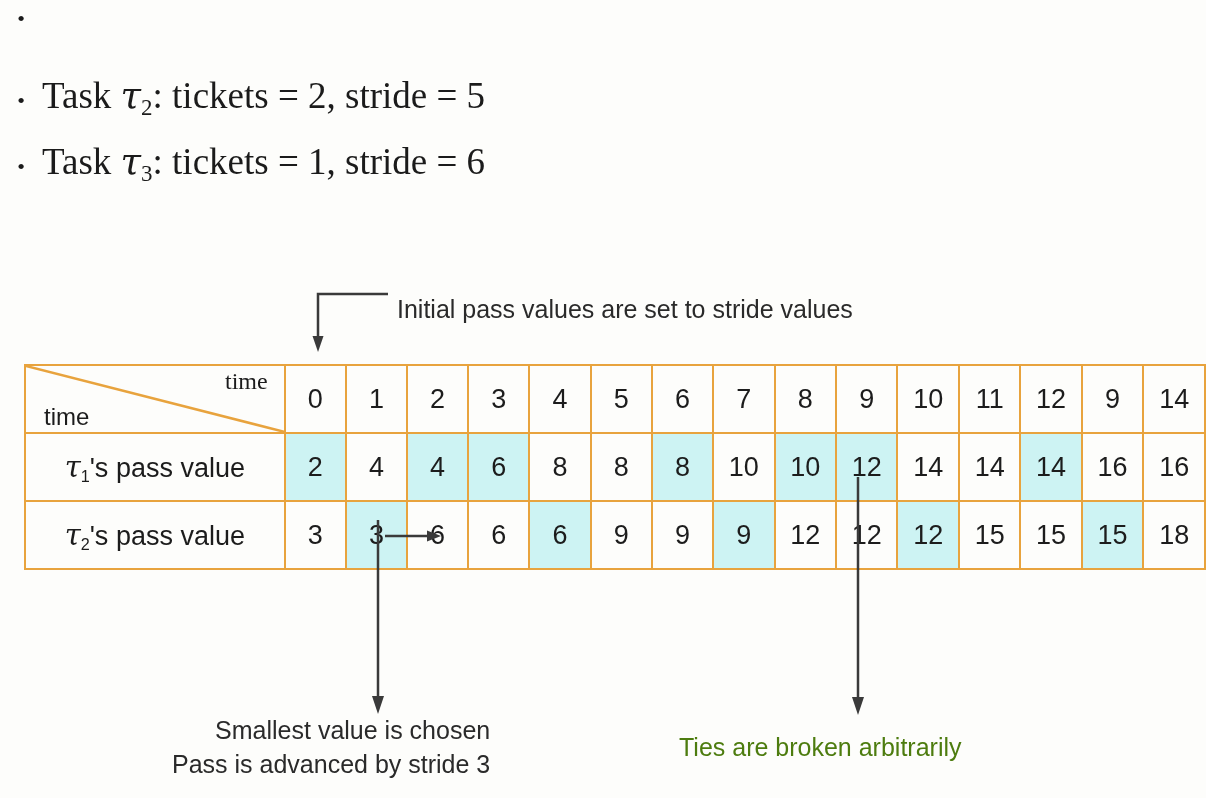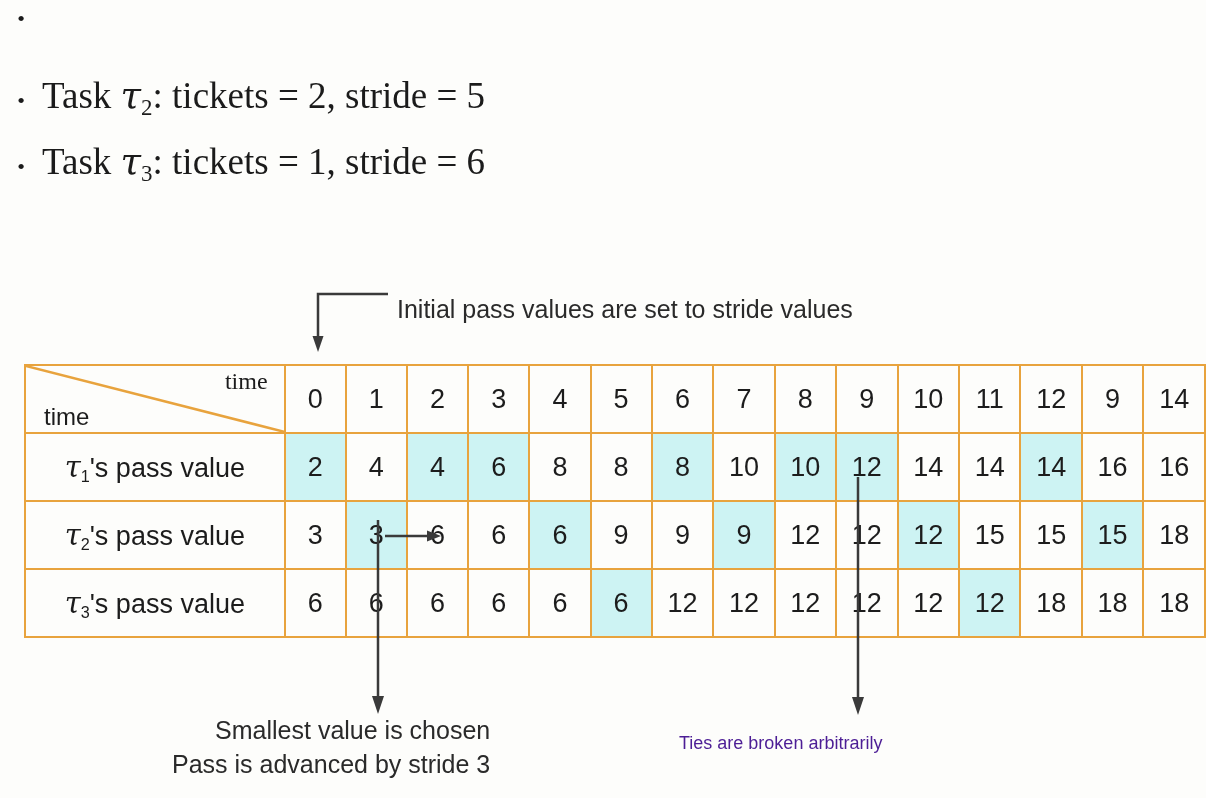--- a/index.html
+++ b/index.html
@@ -154,22 +154,22 @@
     font-size: 25px;
     color: #2a2a2a;
     line-height: 34px;
     white-space: nowrap;
     text-align: right;
   }
   .note-right {
     position: absolute;
     left: 679px;
     top: 733px;
-    font-size: 18px;
-    color: #4c1d95;
+    font-size: 25px;
+    color: #4d7c0f;
     white-space: nowrap;
   }
   .arrow-left-v {
     position: absolute;
     left: 369px;
     top: 520px;
   }
   .arrow-right-v {
     position: absolute;
     left: 849px;
@@ -264,38 +264,20 @@
             <td class="cell">9</td>
             <td class="cell hl">9</td>
             <td class="cell">12</td>
             <td class="cell">12</td>
             <td class="cell hl">12</td>
             <td class="cell">15</td>
             <td class="cell">15</td>
             <td class="cell hl">15</td>
             <td class="cell">18</td>
           </tr>
-          <tr>
-            <td class="rowlabel"><span class="tau">τ</span><sub>3</sub><span>'s pass value</span></td>
-            <td class="cell">6</td>
-            <td class="cell">6</td>
-            <td class="cell">6</td>
-            <td class="cell">6</td>
-            <td class="cell">6</td>
-            <td class="cell hl">6</td>
-            <td class="cell">12</td>
-            <td class="cell">12</td>
-            <td class="cell">12</td>
-            <td class="cell">12</td>
-            <td class="cell">12</td>
-            <td class="cell hl">12</td>
-            <td class="cell">18</td>
-            <td class="cell">18</td>
-            <td class="cell">18</td>
-          </tr>
         </tbody>
     </table>
   </div>
 
   <svg class="arrow-h-tau2" width="58" height="16">
     <line x1="0" y1="8" x2="44" y2="8" stroke="#3a3a3a" stroke-width="2.5"></line>
     <path d="M56 8 L42 2.5 L42 13.5 Z" fill="#3a3a3a"></path>
   </svg>
   <svg class="arrow-left-v" width="18" height="196">
     <line x1="9" y1="0" x2="9" y2="180" stroke="#3a3a3a" stroke-width="2.5"></line>

